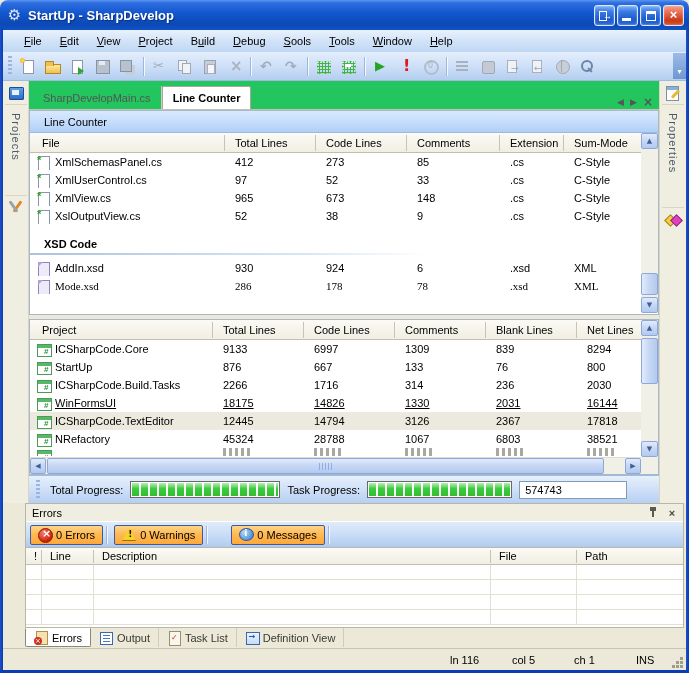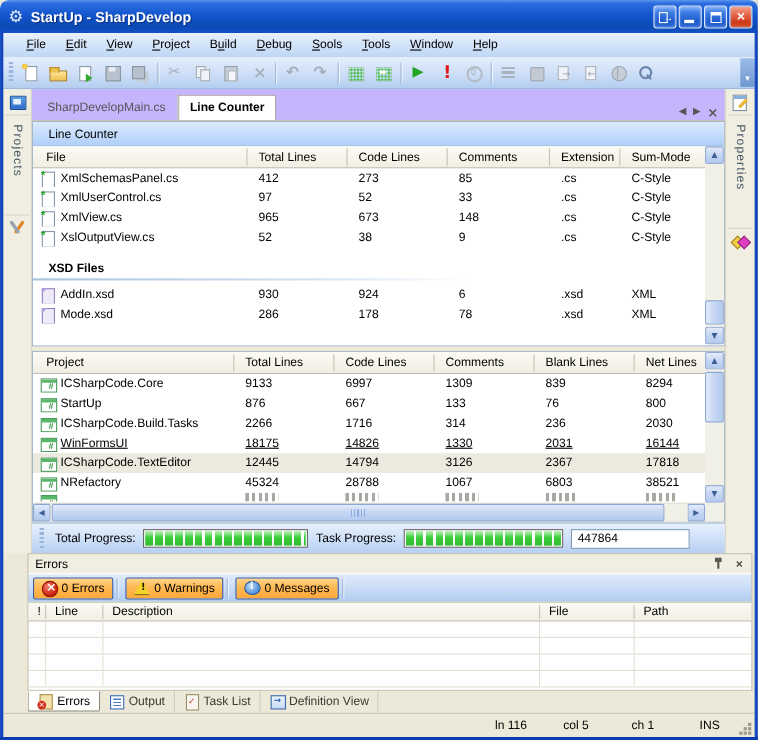--- a/index.html
+++ b/index.html
@@ -84,21 +84,21 @@
   .sic[data-icon="search-window"]::before{content:"";position:absolute;left:1px;top:2px;width:13px;height:11px;background:linear-gradient(#5AA0E8,#2E6CC8);border:1px solid #1A4C98;border-radius:1px;}
   .sic[data-icon="search-window"]::after{content:"";position:absolute;left:4px;top:5px;width:7px;height:5px;background:#E8F2FC;}
   .sic[data-icon="tools"]::before{content:"";position:absolute;left:8px;top:1px;width:3px;height:13px;background:#E08828;border-radius:1px;transform:rotate(35deg);}
   .sic[data-icon="tools"]::after{content:"";position:absolute;left:4px;top:1px;width:3px;height:13px;background:#98A2AC;border-radius:1px;transform:rotate(-35deg);}
   .sic[data-icon="properties"]::before{content:"";position:absolute;left:1px;top:1px;width:11px;height:13px;background:#fff;border:1px solid #8090A0;box-shadow:inset 0 3px 0 #88B0E0;}
   .sic[data-icon="properties"]::after{content:"";position:absolute;left:9px;top:4px;width:3px;height:10px;background:#E8B838;border-radius:1px;transform:rotate(45deg);}
   .sic[data-icon="toolbox"]::before{content:"";position:absolute;left:1px;top:4px;width:7px;height:7px;background:#F0D040;border:1px solid #A08020;transform:rotate(45deg);}
   .sic[data-icon="toolbox"]::after{content:"";position:absolute;left:7px;top:4px;width:7px;height:7px;background:#E040C0;border:1px solid #902880;transform:rotate(45deg);}
 
   .center{flex:1;display:flex;flex-direction:column;min-width:0;}
-  .tabstrip{height:29px;background:#c4b5fd;display:flex;align-items:flex-end;padding:3px 4px 0 4px;border-bottom:1px solid #C6C3B2;}
+  .tabstrip{height:29px;background:#22c55e;display:flex;align-items:flex-end;padding:3px 4px 0 4px;border-bottom:1px solid #C6C3B2;}
   .dtab{height:23px;display:flex;align-items:center;padding:0 10px;color:#555;border-right:1px solid #CFCCBB;cursor:default;}
   .dtab[data-active="true"]{background:#fff;border:1px solid #ACA899;border-bottom:none;color:#000;font-weight:bold;border-radius:2px 2px 0 0;}
   .tabnav{margin-left:auto;display:flex;align-items:center;gap:6px;padding-right:2px;color:#555;font-family:"DejaVu Sans",sans-serif;}
   .tabnav span{font-size:9px;}
   .tabnav .x{font-size:12px;font-weight:bold;}
 
   
   .lc-pane{height:205px;background:#fff;border:1px solid #A9B8C8;position:relative;display:flex;flex-direction:column;}
   .lc-head{height:22px;background:linear-gradient(180deg,#D9E9FE 0%,#C4DCFB 55%,#AFCFF8 100%);display:flex;align-items:center;padding-left:14px;border-bottom:1px solid #9EBAE0;}
   .thead{height:20px;display:grid;align-items:center;background:linear-gradient(180deg,#FBFAF4,#F1EFE3);border-bottom:1px solid #C0BEB0;margin-right:17px;}
@@ -450,38 +450,38 @@
                   <span>XslOutputView.cs</span>
                 </span>
                 <span class="c">52</span>
                 <span class="c">38</span>
                 <span class="c">9</span>
                 <span class="c">.cs</span>
                 <span class="c">C-Style</span>
               </div>
             </div>
           <div class="section-head">
-            <div class="st">XSD Files</div>
+            <div class="st">XSD Code</div>
             <div class="sline"></div>
           </div>
           <div>
 
               <div class="lrow" style="grid-template-columns:195px 91px 91px 93px 64px 1fr;">
                 <span class="c name">
                   <span class="fic" data-icon="xsd-file"></span>
                   <span>AddIn.xsd</span>
                 </span>
                 <span class="c">930</span>
                 <span class="c">924</span>
                 <span class="c">6</span>
                 <span class="c">.xsd</span>
                 <span class="c">XML</span>
               </div>
 
-              <div class="lrow" style="grid-template-columns:195px 91px 91px 93px 64px 1fr;">
+              <div class="lrow" style="grid-template-columns:195px 91px 91px 93px 64px 1fr;font-family:Liberation Serif, serif;">
                 <span class="c name">
                   <span class="fic" data-icon="xsd-file"></span>
                   <span>Mode.xsd</span>
                 </span>
                 <span class="c">286</span>
                 <span class="c">178</span>
                 <span class="c">78</span>
                 <span class="c">.xsd</span>
                 <span class="c">XML</span>
               </div>
@@ -609,21 +609,21 @@
       <div class="progress-strip">
         <span class="hgrip"></span>
         <span class="plabel">Total Progress:</span>
         <span class="pbar">
             <span class="pfill" style="display: block; width: 100%;"></span>
           </span>
         <span class="plabel">Task Progress:</span>
         <span class="pbar task">
             <span class="pfill" style="display: block; width: 100%;"></span>
           </span>
-        <span class="pvalue">447864</span>
+        <span class="pvalue">574743</span>
       </div>
     </div>
 
     <div class="strip right">
       <div class="strip-icon">
           <span class="sic" data-icon="properties"></span>
         </div>
       <span class="vlabel">Properties</span>
       <div class="strip-icon bottom">
           <span class="sic" data-icon="toolbox"></span>
@@ -648,21 +648,21 @@
         </span>
 
         <span style="display:flex;align-items:center;">
           <span class="fbtn">
             <span class="badge" data-icon="warning-badge"></span>
             <span>0 Warnings</span>
           </span>
           <span class="vsep"></span>
         </span>
 
-        <span style="display:flex;align-items:center;">
+        <span style="display:flex;align-items:center;margin-left:17px;">
           <span class="fbtn">
             <span class="badge" data-icon="message-badge"></span>
             <span>0 Messages</span>
           </span>
           <span class="vsep"></span>
         </span>
       </div>
     <div class="egrid">
       <div class="eghead">
         <span class="hc">!</span>

